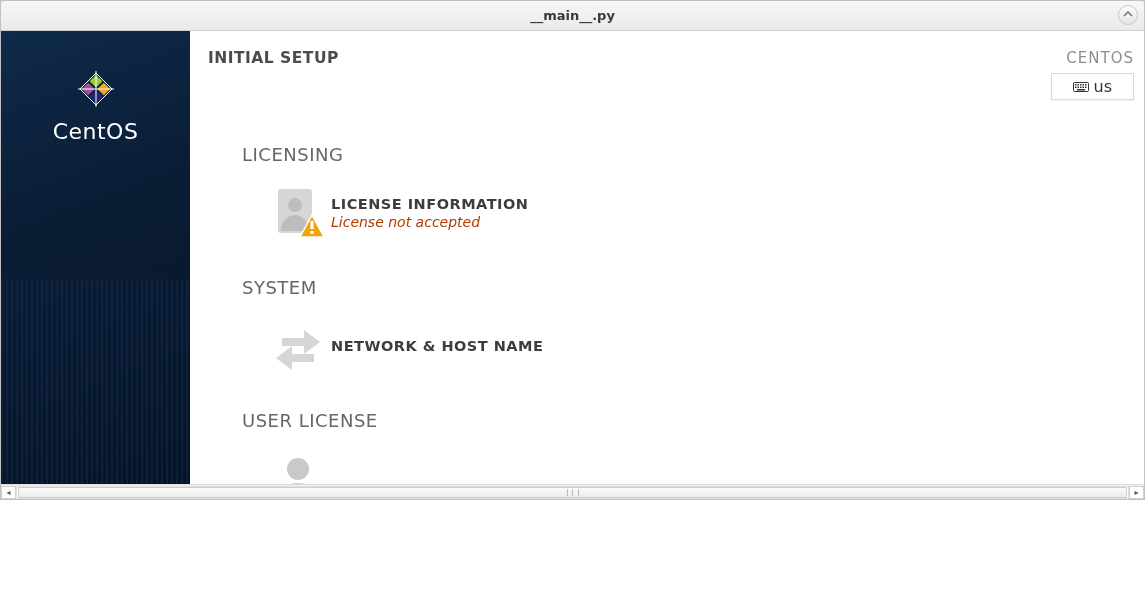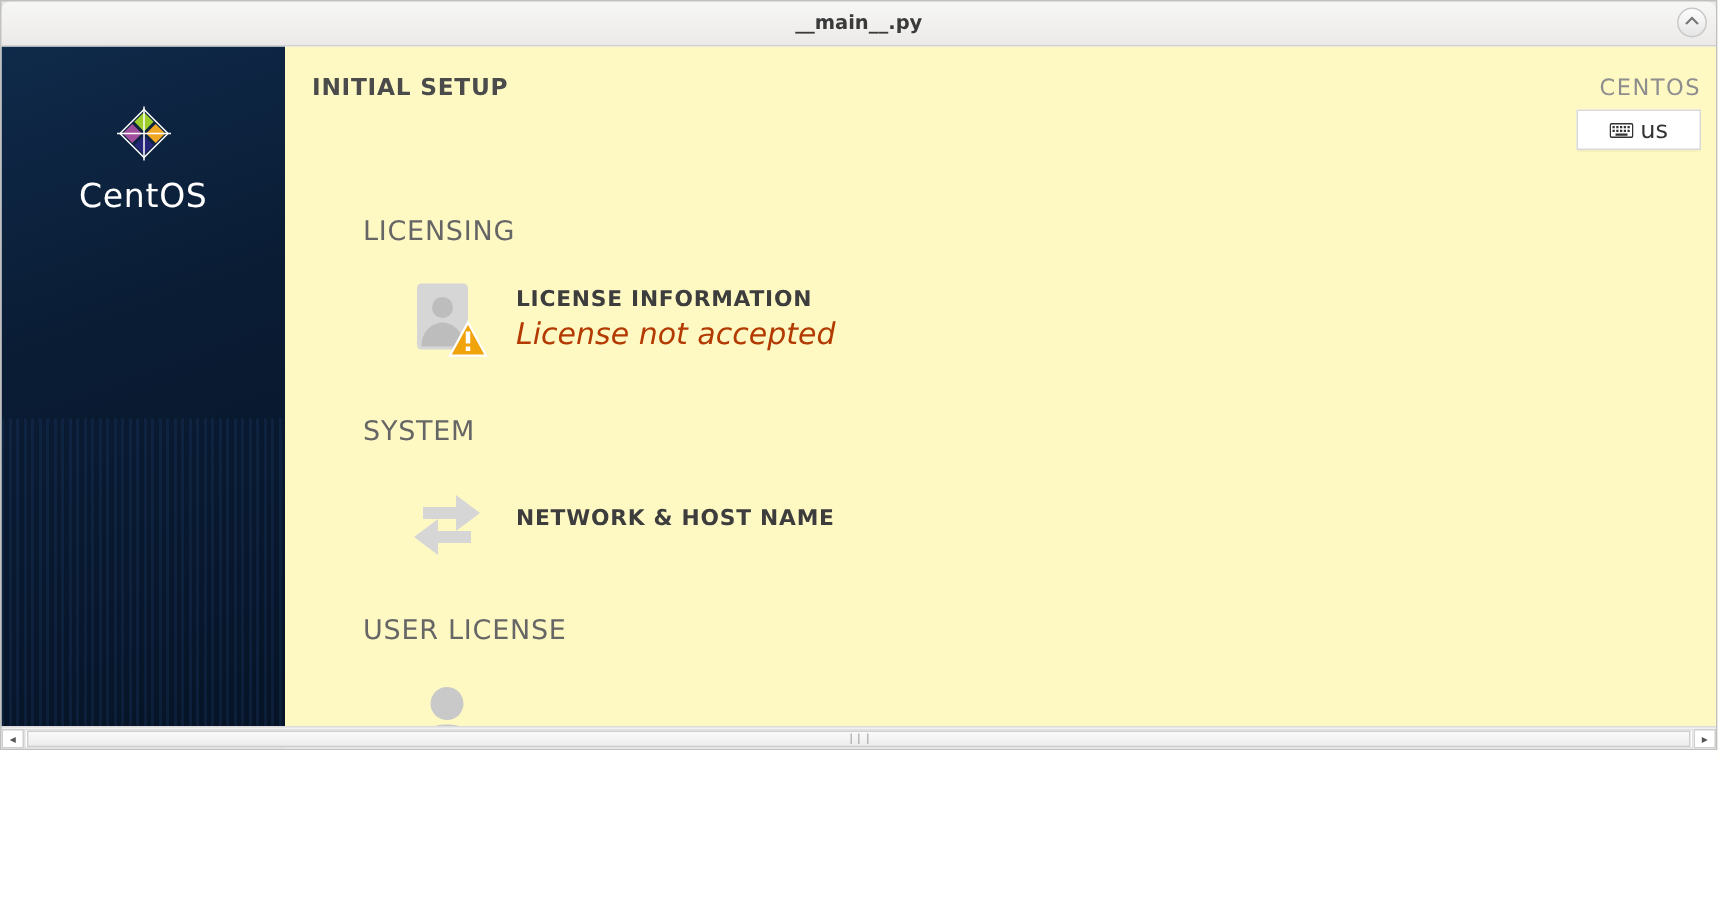--- a/index.html
+++ b/index.html
@@ -31,46 +31,46 @@
     position: relative;
   }
   .sidebar::after {
     content: ""; position: absolute; left: 0; right: 0; bottom: 0; height: 220px;
     background: repeating-linear-gradient(90deg, rgba(40,80,140,0.35) 0 2px, rgba(5,15,30,0.0) 2px 5px);
     opacity: 0.5;
   }
   .centos-logo { display: flex; flex-direction: column; align-items: center; }
   .centos-word { color: #fff; font-size: 22px; font-weight: 500; letter-spacing: 0.5px; margin-top: 6px; }
   
-  .main { flex: 1; background: #fef9c3; position: relative; }
+  .main { flex: 1; background: #ffffff; position: relative; }
   
   .header-row {
     display: flex; justify-content: space-between; align-items: flex-start;
     padding: 18px 10px 0 18px;
   }
   .header-left { font-size: 15.5px; font-weight: 600; color: #4b4b4b; letter-spacing: 0.5px; }
   .header-right { text-align: right; }
   .dist-name { font-size: 15px; color: #8e8e8e; letter-spacing: 1px; }
   .kb-indicator {
     margin-top: 6px; background: #fff; border: 1px solid #d9d9d9; padding: 3px 21px;
     display: inline-flex; align-items: center; gap: 5px; font-size: 16px; color: #333;
     box-shadow: 0 1px 1px rgba(0,0,0,0.05);
   }
   .kb-indicator svg { display: block; }
   
   .content { padding: 20px 20px 20px 52px; }
   
   .section-title { font-size: 18px; color: #666; letter-spacing: 0.5px; margin: 30px 0 14px 0; font-weight: 500; }
   .section-title.first { margin-top: 24px; }
   
-  .spoke { display: flex; align-items: center; gap: 16px; padding: 4px 0 4px 26px; cursor: pointer; }
+  .spoke { display: flex; align-items: center; gap: 3px; padding: 4px 0 4px 26px; cursor: pointer; }
   .spoke-icon { width: 60px; height: 60px; display: flex; align-items: center; justify-content: center; position: relative; }
   .spoke-text { display: flex; flex-direction: column; gap: 2px; }
   .spoke-title { font-size: 14.5px; font-weight: 700; color: #3d3d3d; letter-spacing: 0.5px; }
-  .spoke-status { font-size: 20px; font-style: italic; color: #7c7c7c; }
+  .spoke-status { font-size: 14px; font-style: italic; color: #7c7c7c; }
   .spoke-status.warn { color: #b33a00; }
   
   .scrollbar-h {
     position: absolute; left: 0; right: 0; bottom: 0; height: 15px;
     background: #f1f1f1; border-top: 1px solid #dcdcdc; display: flex; align-items: center;
   }
   .sb-btn {
     width: 15px; height: 13px; background: #fff; border: 1px solid #cfcfcf; display: flex;
     align-items: center; justify-content: center; font-size: 8px; color: #555;
   }

